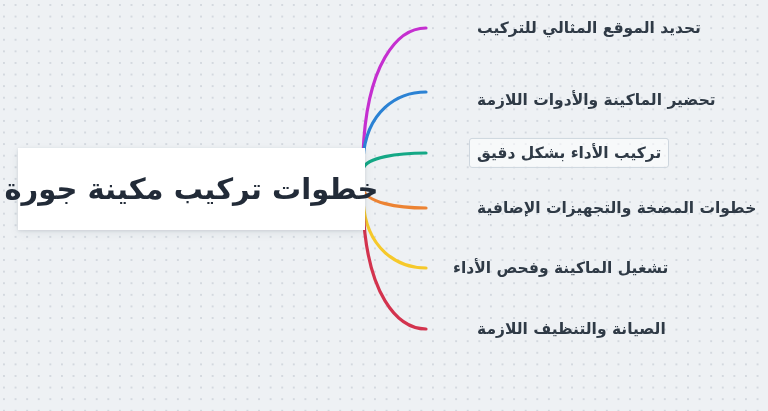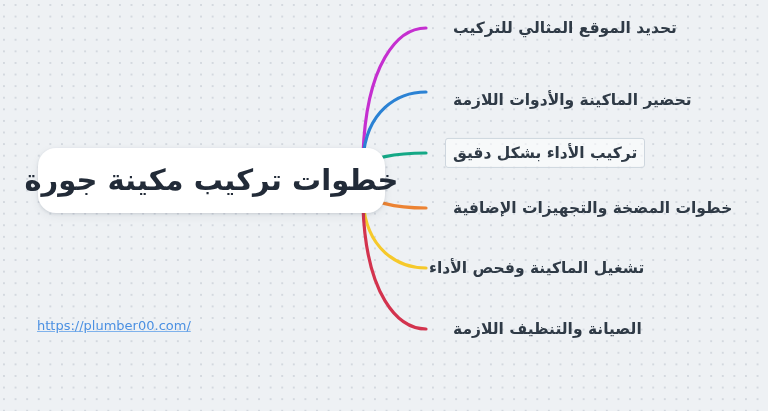--- a/index.html
+++ b/index.html
@@ -35,30 +35,29 @@
     height: 411px;
     pointer-events: none;
   }
 
   
   #root-node {
     position: absolute;
     left: 18px;
     top: 148px;
     width: 347px;
-    height: 65px;
+    height: 82px;
     background: #ffffff;
-    border-radius: 18px;
+    border-radius: 0;
     box-shadow: 0 1px 3px rgba(40,55,75,0.13), 0 3px 10px rgba(40,55,75,0.07);
     display: flex;
     align-items: center;
     justify-content: center;
     box-sizing: border-box;
     padding: 0 14px;
-    margin-left: 20px;
   }
   #root-node .root-text {
     font-size: 29px;
     font-weight: 700;
     color: #222b38;
     line-height: 1.25;
     white-space: nowrap;
     direction: rtl;
     letter-spacing: 0px;
   }
@@ -71,20 +70,21 @@
     white-space: nowrap;
     font-size: 15.5px;
     font-weight: 600;
     color: #2f3a46;
     line-height: 1.3;
     transform: translateY(-50%);
     padding: 4px 7px;
     box-sizing: border-box;
     border: 1px solid transparent;
     border-radius: 3px;
+    margin-left: 24px;
   }
   .branch-label.is-selected {
     border: 1px solid #ced6de;
     background: rgba(255,255,255,0.55);
   }
 
   
   #source-link {
     position: absolute;
     left: 37px;
@@ -122,15 +122,14 @@
 
   <div id="labels">
       <div class="branch-label" style="left: 445px; top: 28px;"><span>تحديد الموقع المثالي للتركيب</span></div>
       <div class="branch-label" style="left: 445px; top: 100px;"><span>تحضير الماكينة والأدوات اللازمة</span></div>
       <div class="branch-label is-selected" style="left: 445px; top: 153px;"><span>تركيب الأداء بشكل دقيق</span></div>
       <div class="branch-label" style="left: 445px; top: 208px;"><span>خطوات المضخة والتجهيزات الإضافية</span></div>
       <div class="branch-label" style="left: 421px; top: 268px;"><span>تشغيل الماكينة وفحص الأداء</span></div>
       <div class="branch-label" style="left: 445px; top: 329px;"><span>الصيانة والتنظيف اللازمة</span></div>
     </div>
 
-  <a id="source-link" href="#">https://plumber00.com/</a>
 
 </div>
 
 </body></html>

